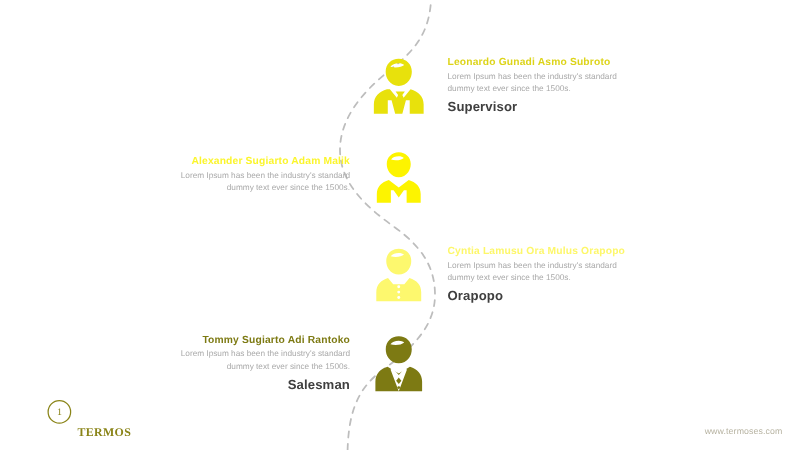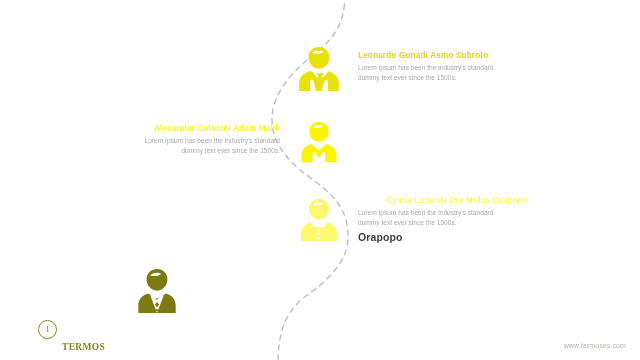--- a/index.html
+++ b/index.html
@@ -151,26 +151,27 @@
       <svg width="54" height="54" viewBox="0 0 64 64">
         <g fill="#e8e10c">
           <path d="M32 6c-7.2 0-12.4 5.2-12.4 12.2 0 3 .9 6 2.6 8.4 2.3 3.2 5.9 5.1 9.8 5.1s7.5-1.9 9.8-5.1c1.7-2.4 2.6-5.4 2.6-8.4C44.4 11.2 39.2 6 32 6zm0 4.2c2.2 0 3.9.6 5.2 1.6-1.9 1.5-4.7 2.4-8.1 2.4-1.9 0-3.6-.3-5-.8 1.6-2 4.1-3.2 7.9-3.2z"></path>
           <path d="M20.8 34.8C13.4 37 8.4 41.6 8.4 49.4V58h13.2V45.2h3.6L28.6 58h6.8l3.4-12.8h3.6V58h13.2v-8.6c0-7.8-5-12.4-12.4-14.6l-6.6 8-1.2-2.4 2.4-3.4h-8.8l2.4 3.4-1.2 2.4-6.6-8z"></path>
         </g>
       </svg>
     </div>
     <div class="txtblock align-left">
       <p class="person-name" style="color: rgb(221, 212, 26);">Leonardo Gunadi Asmo Subroto</p>
       <p class="person-desc">Lorem Ipsum has been the industry's standard dummy text ever since the 1500s.</p>
+      <p class="person-role">Supervisor</p>
     </div>
   </div>
 
   <div class="entry left-text" id="entry-1">
     <div class="txtblock align-right">
-      <p class="person-name" style="color: rgb(251, 245, 44);">Alexander Colocini Adam Malik</p>
+      <p class="person-name" style="color: rgb(251, 245, 44);">Alexander Sugiarto Adam Malik</p>
       <p class="person-desc">Lorem Ipsum has been the industry's standard dummy text ever since the 1500s.</p>
     </div>
     <div class="avatar">
       <svg width="48" height="48" viewBox="0 0 64 64">
         <g fill="#fdf400">
           <path d="M32 5c-7.4 0-12.8 5.4-12.8 12.6 0 3.1.9 6.2 2.7 8.7 2.4 3.3 6.1 5.3 10.1 5.3s7.7-2 10.1-5.3c1.8-2.5 2.7-5.6 2.7-8.7C44.8 10.4 39.4 5 32 5zm0 4.4c2.3 0 4.1.7 5.4 1.7-2 1.6-4.9 2.5-8.4 2.5-2 0-3.7-.3-5.2-.8 1.7-2.1 4.3-3.4 8.2-3.4z"></path>
           <path d="M21.4 34.6C13.8 36.9 8.6 41.6 8.6 49.6V59h15V45.6h2.9L32 53.2l5.5-7.6h2.9V59h15v-9.4c0-8-5.2-12.7-12.8-15L32 42.6 21.4 34.6z"></path>
         </g>
       </svg>
     </div>
@@ -184,27 +185,32 @@
           <path d="M21 35C13.6 37.3 9 42 9 49.8V59h46v-9.2c0-7.8-4.6-12.5-12-14.8l-5.3 6.4h-11.4L21 35z"></path>
         </g>
         <g fill="#ffffff">
           <circle cx="32" cy="44" r="1.5"></circle>
           <circle cx="32" cy="49.5" r="1.5"></circle>
           <circle cx="32" cy="55" r="1.5"></circle>
         </g>
       </svg>
     </div>
     <div class="txtblock align-left">
-      <p class="person-name" style="color: rgb(253, 247, 106); margin-left: 28px;">Cyntia Lamusu Ora Mulus Orapopo</p>
+      <p class="person-name" style="color: rgb(253, 247, 106);">Cyntia Lamusu Ora Mulus Orapopo</p>
       <p class="person-desc">Lorem Ipsum has been the industry's standard dummy text ever since the 1500s.</p>
       <p class="person-role">Orapopo</p>
     </div>
   </div>
 
   <div class="entry left-text" id="entry-3">
+    <div class="txtblock align-right">
+      <p class="person-name" style="color: rgb(125, 122, 19);">Tommy Sugiarto Adi Rantoko</p>
+      <p class="person-desc">Lorem Ipsum has been the industry's standard dummy text ever since the 1500s.</p>
+      <p class="person-role">Salesman</p>
+    </div>
     <div class="avatar">
       <svg width="52" height="52" viewBox="0 0 64 64">
         <g fill="#7d7a13">
           <path d="M32 5c-7.4 0-12.8 5.4-12.8 12.6 0 3.1.9 6.2 2.7 8.7 2.4 3.3 6.1 5.3 10.1 5.3s7.7-2 10.1-5.3c1.8-2.5 2.7-5.6 2.7-8.7C44.8 10.4 39.4 5 32 5zm0 4.4c2.3 0 4.1.7 5.4 1.7-2 1.6-4.9 2.5-8.4 2.5-2 0-3.7-.3-5.2-.8 1.7-2.1 4.3-3.4 8.2-3.4z"></path>
           <path d="M21 35C13.6 37.3 9 42 9 49.8V59h46v-9.2c0-7.8-4.6-12.5-12-14.8L32 41.5 21 35z"></path>
         </g>
         <g fill="#ffffff">
           <path d="M26.2 36.5L32 43l5.8-6.5 2.3 1.2L32 59l-8.1-21.3z"></path>
         </g>
         <g fill="#7d7a13">

